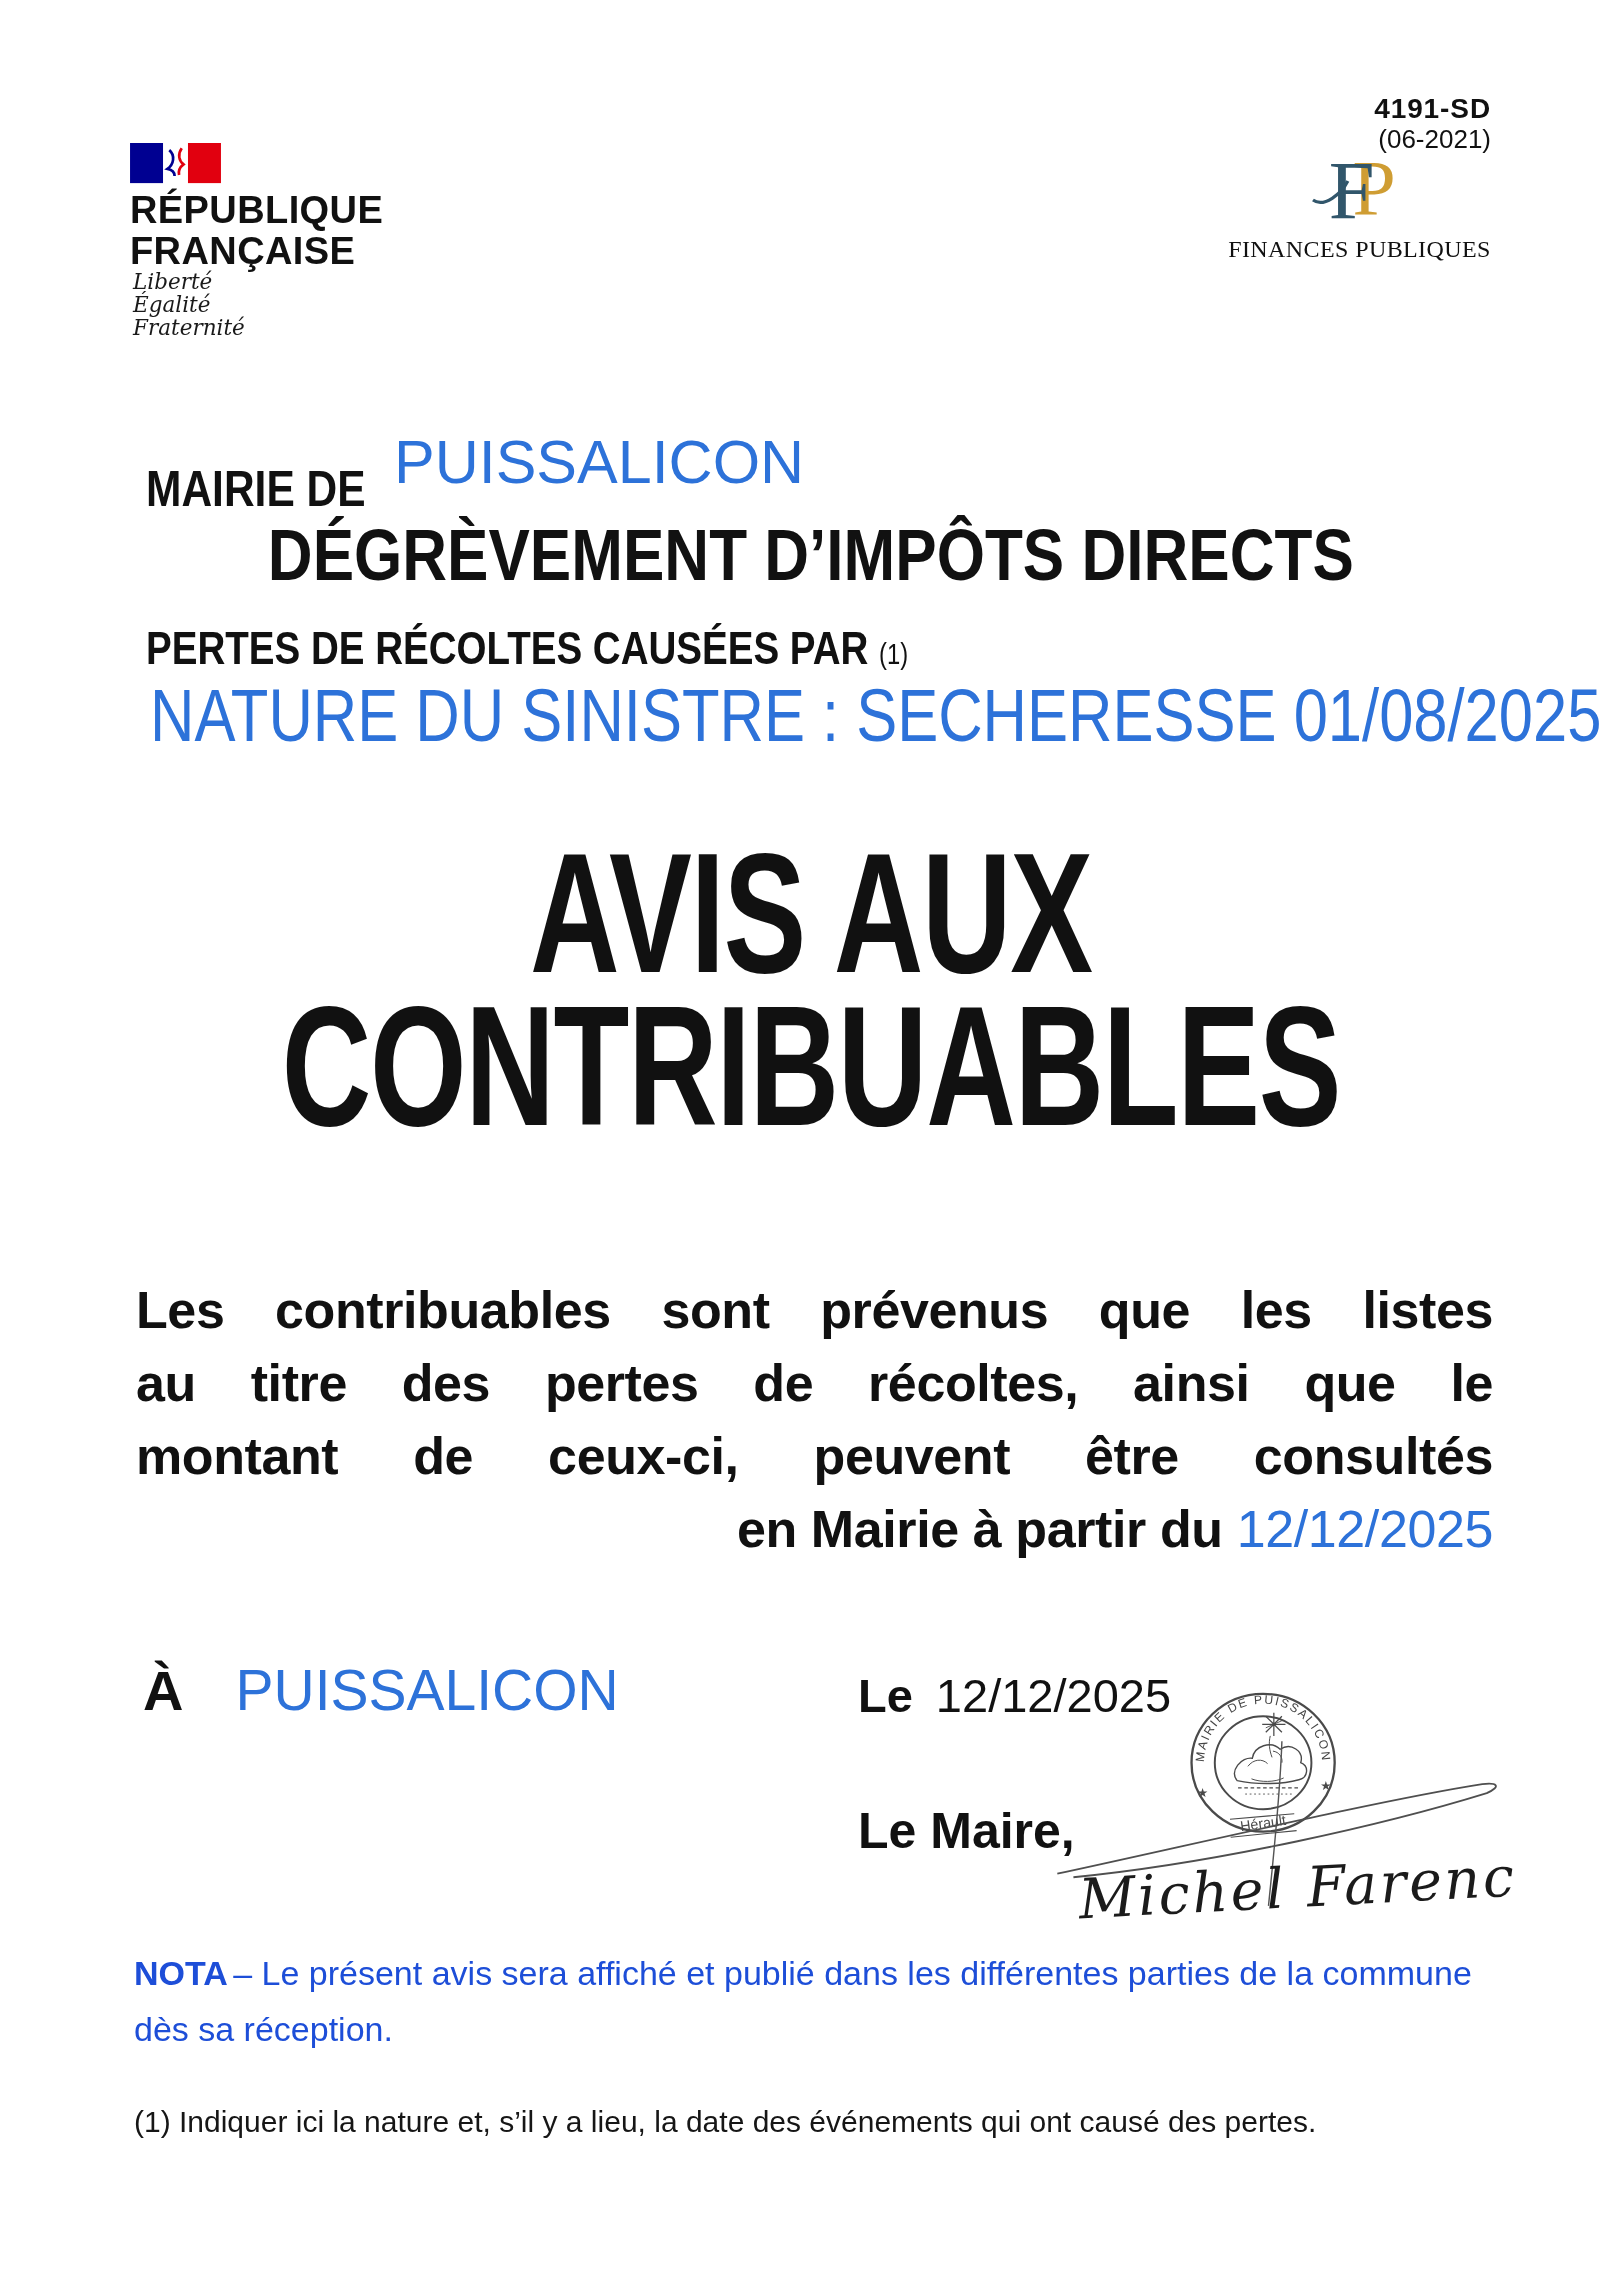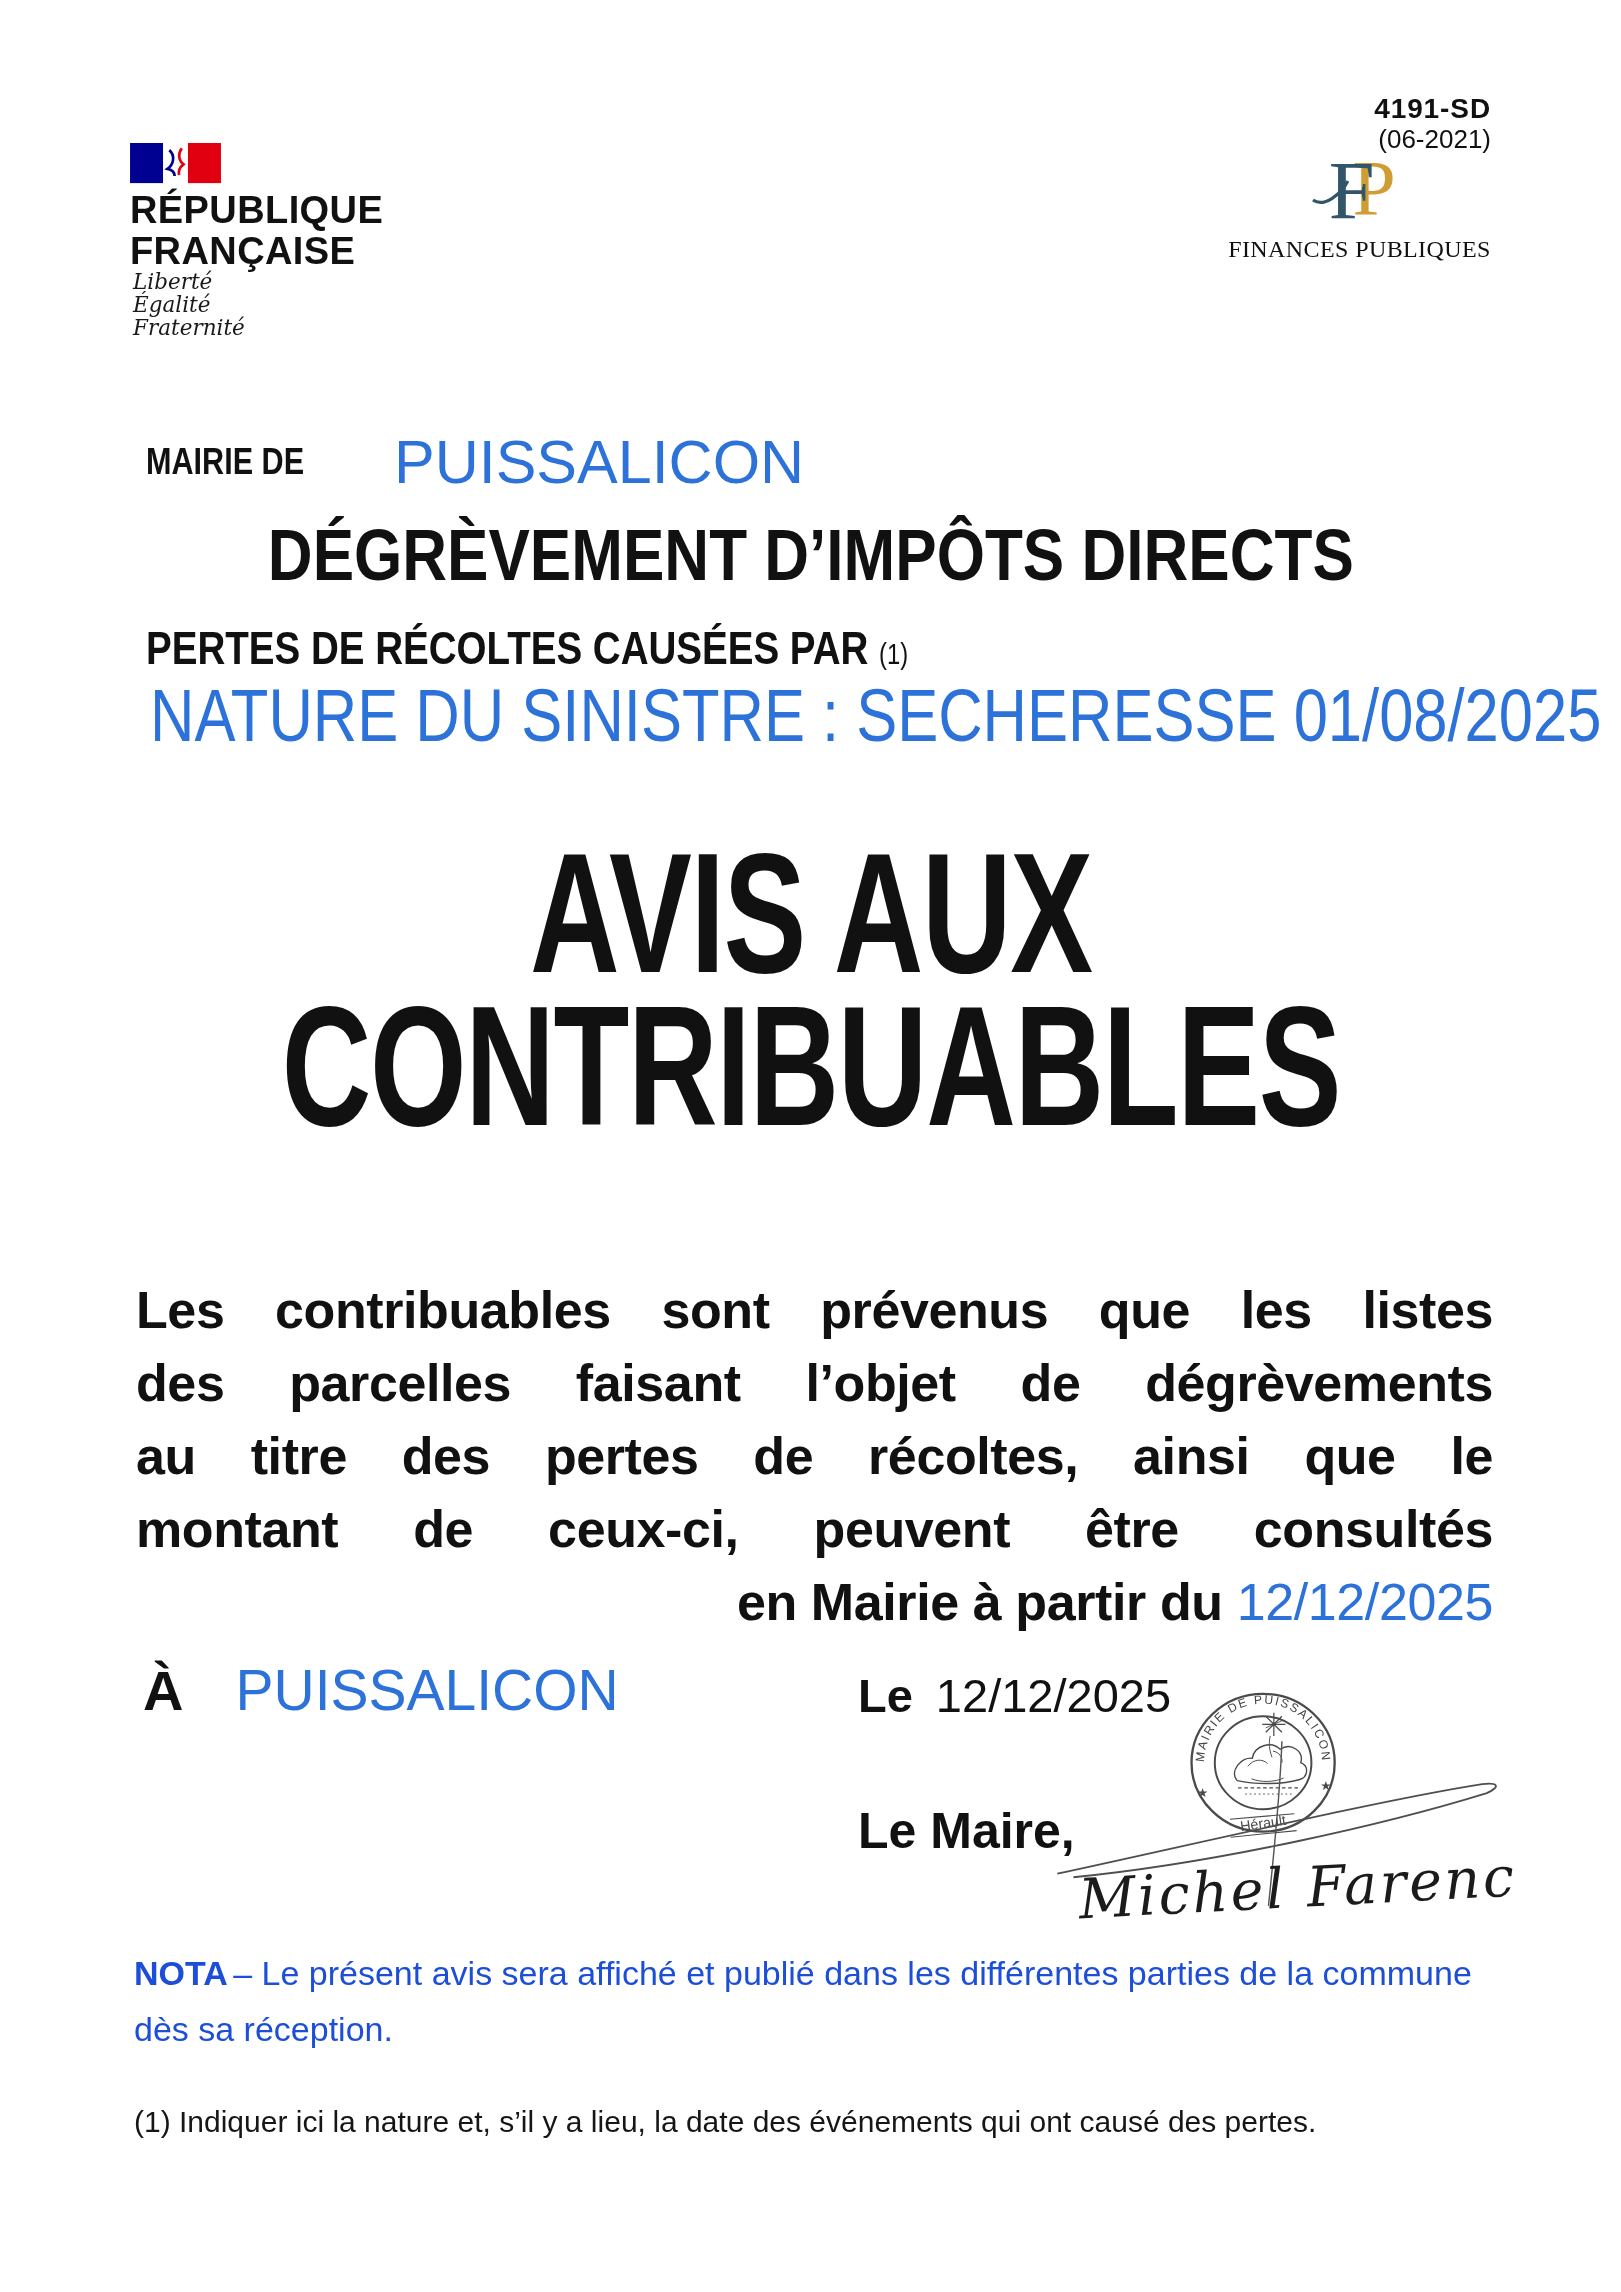--- a/index.html
+++ b/index.html
@@ -20,21 +20,21 @@
 
   
   .form-code{right:130px;top:93px;text-align:right;font-size:28px;line-height:31px;margin-left:24px;}
   .form-code .code{font-weight:bold;letter-spacing:0.9px;}
   .form-code .edition{font-size:26px;}
   .fp-logo{left:1309px;top:134px;}
   .fp-name{left:1225px;top:236px;width:269px;text-align:center;
            font-family:"Liberation Serif",serif;font-size:24px;letter-spacing:0.4px;}
 
   
-  .mairie-label{left:146px;top:441px;font-size:36px;font-weight:bold;}
+  .mairie-label{left:146px;top:460px;font-size:50px;font-weight:bold;}
   .mairie-label .cx-left{transform:scaleX(.85);}
   .commune-top{left:394px;top:427px;font-size:61px;}
   .doc-title{left:0;top:513px;width:1621px;text-align:center;font-size:73px;font-weight:bold;}
   .doc-title .cx-center{transform:scaleX(.85);}
   .pertes{left:146px;top:620px;font-size:47px;font-weight:bold;}
   .pertes .cx-left{transform:scaleX(.82);}
   .pertes .fnref{font-size:29px;font-weight:normal;}
   .nature{left:150px;top:672px;font-size:75px;}
   .nature .cx-left{transform:scaleX(.82);}
 
@@ -125,21 +125,20 @@
 
 <div class="abs headline-1 nowrap">
   <span class="cx-center">AVIS AUX</span>
 </div>
 <div class="abs headline-2 nowrap">
   <span class="cx-center">CONTRIBUABLES</span>
 </div>
 
 <div class="abs para">
   <div class="jline">Les contribuables sont prévenus que les listes</div>
-  <div class="jline">des parcelles faisant l’objet de dégrèvements</div>
   <div class="jline">au titre des pertes de récoltes, ainsi que le</div>
   <div class="jline">montant de ceux-ci, peuvent être consultés</div>
   <div class="lastline">
     <span>en Mairie à partir du</span>
     <span class="blue" style="font-weight: normal; color: rgb(45, 114, 217);">12/12/2025</span>
   </div>
 </div>
 
 <div class="abs place-line nowrap">
   <span class="a-label">À</span><span class="place blue" style="color: rgb(45, 114, 217);">PUISSALICON</span>

